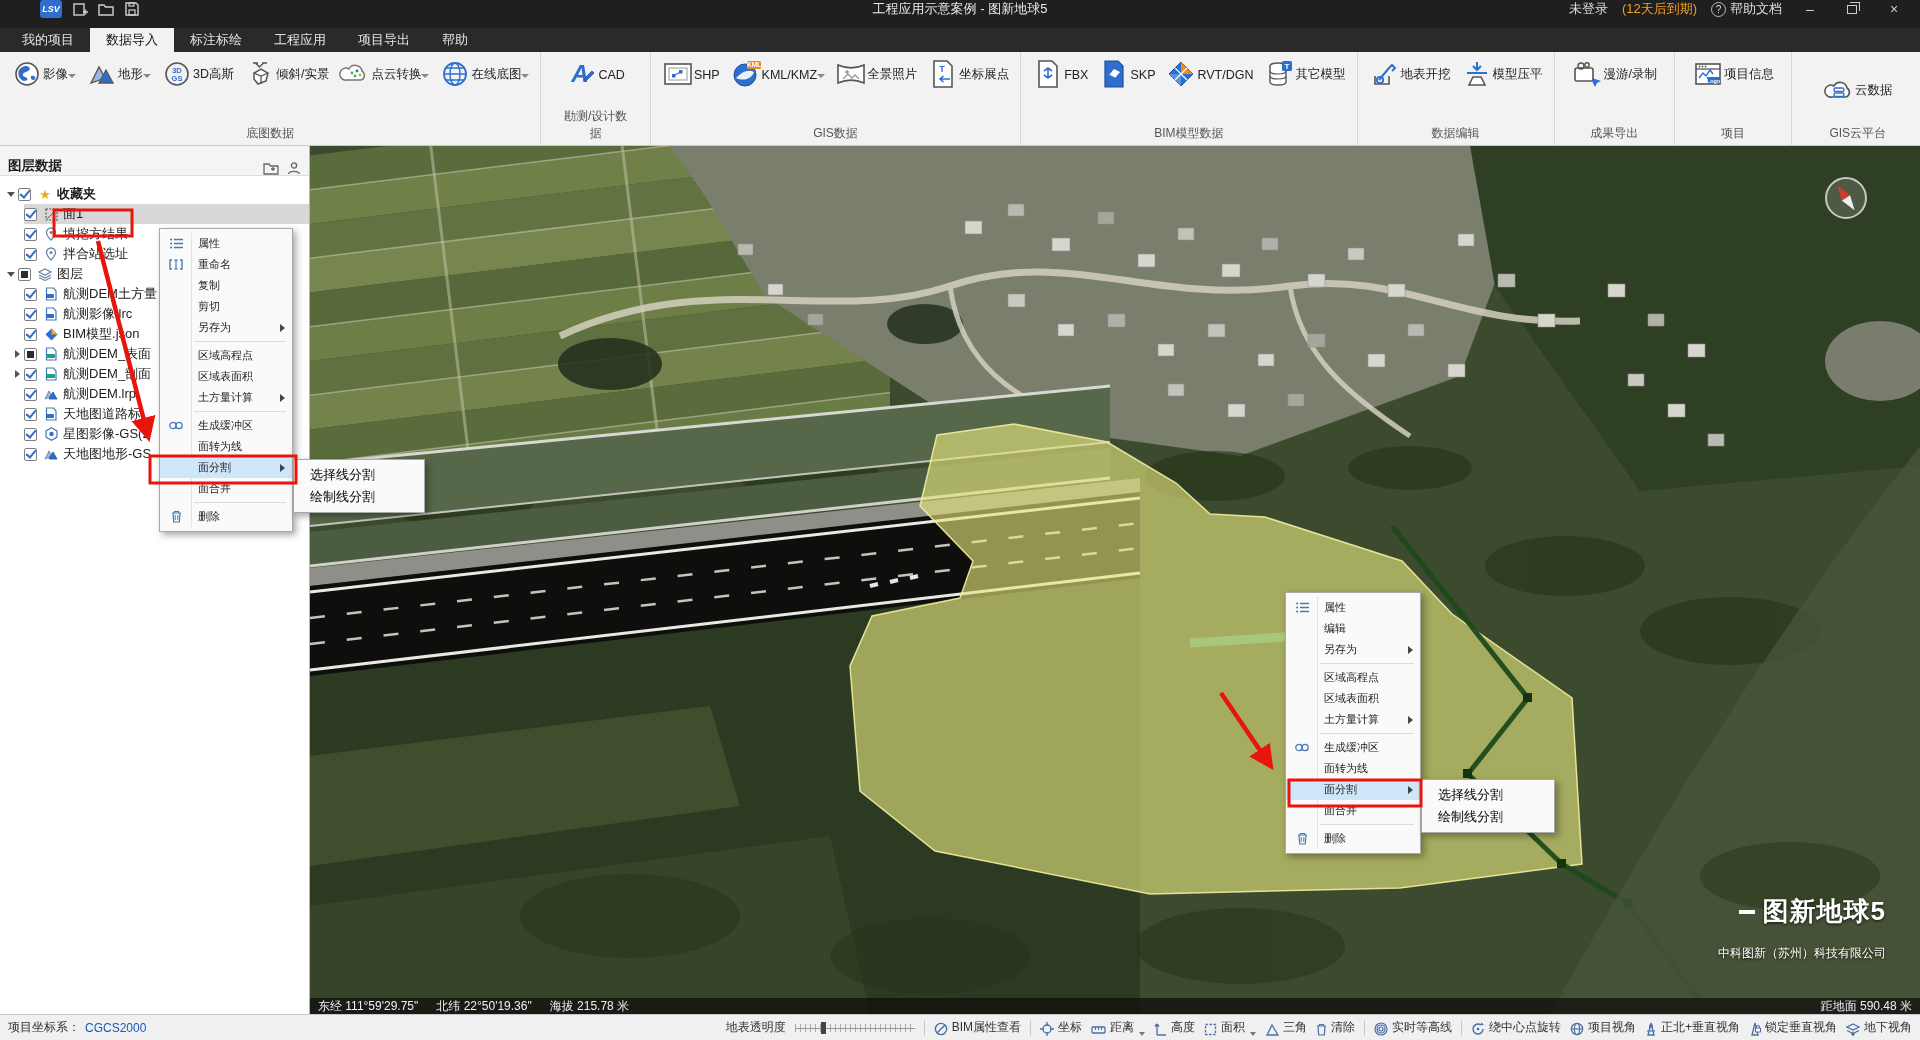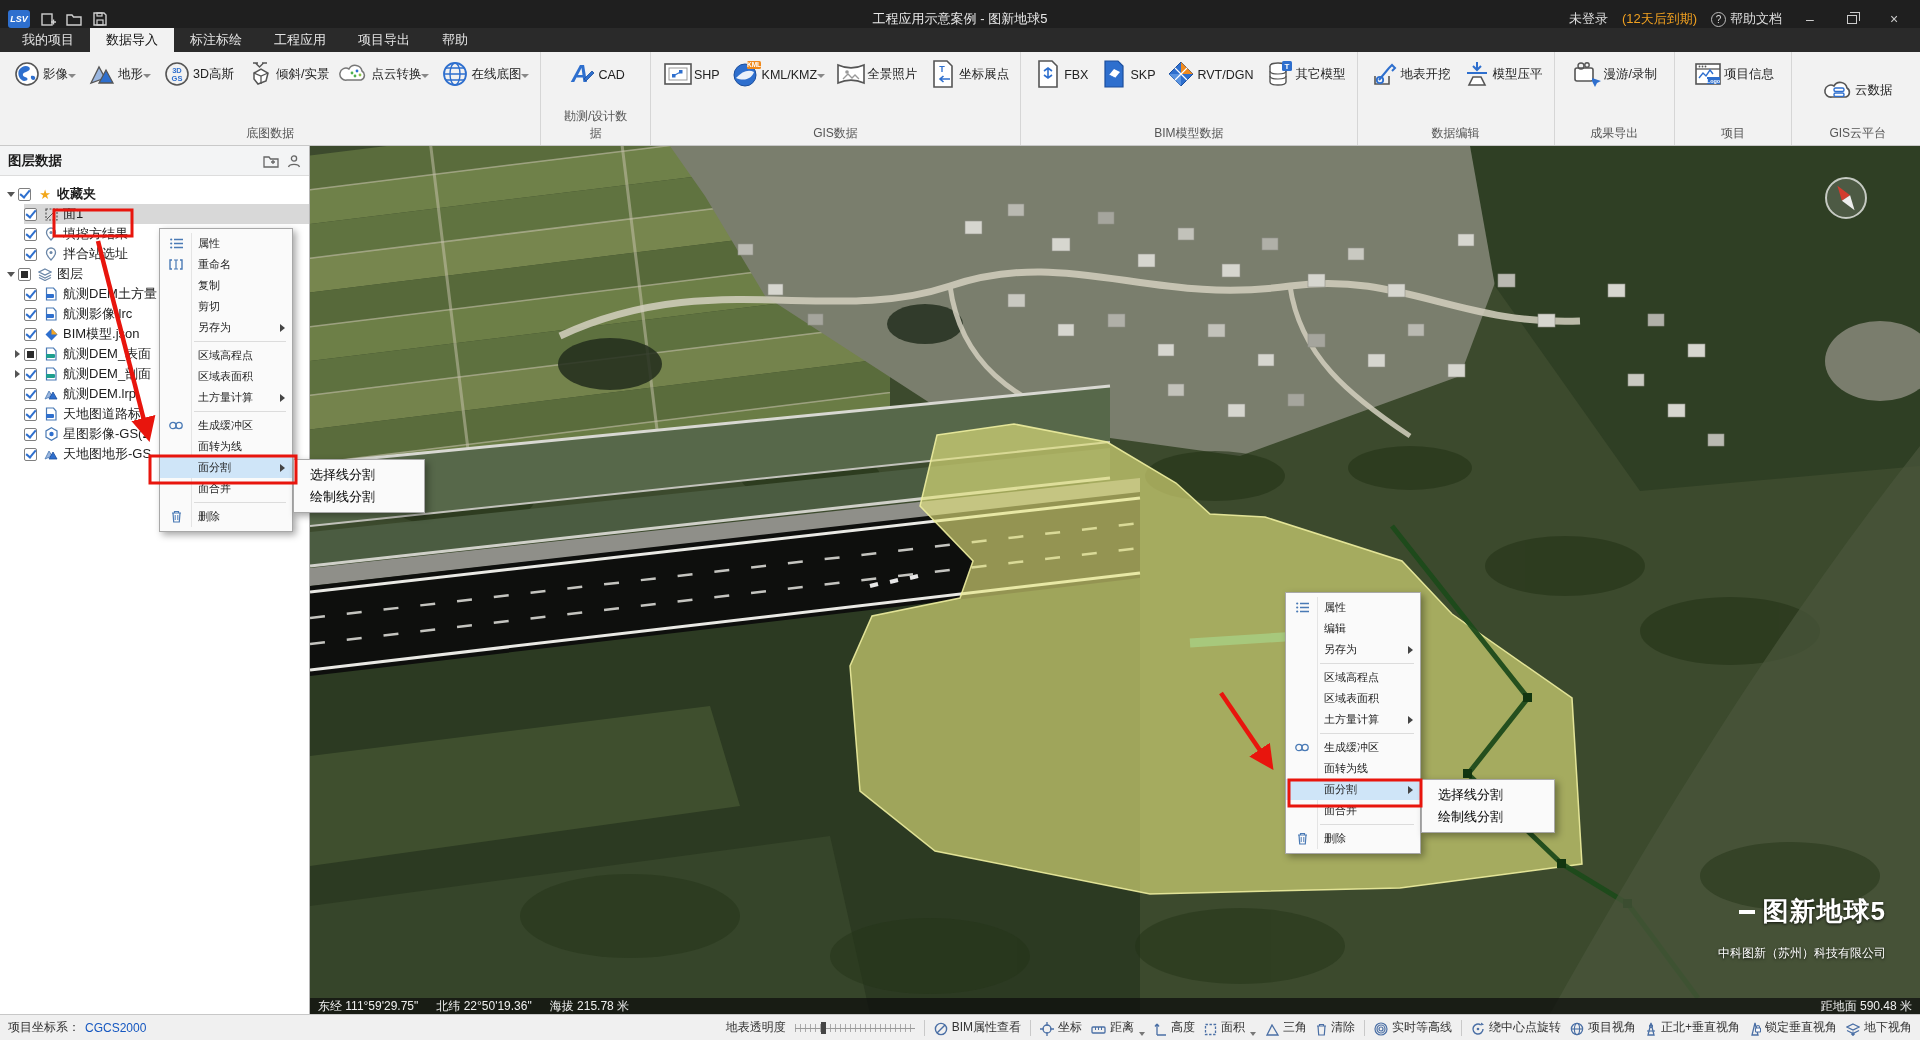--- a/index.html
+++ b/index.html
@@ -1,20 +1,20 @@
 <!DOCTYPE html>
 <html><head>
 <meta charset="utf-8">
 <style>
   * { margin:0; padding:0; box-sizing:border-box; }
   html,body { width:1920px; height:1040px; overflow:hidden; font-family:"Liberation Sans", sans-serif; background:#1c1c1c; }
   body { position:relative; }
 
   
-  #titlebar { height:28px; background:#1f1f1f; display:flex; align-items:flex-end; color:#ddd; font-size:13px; position:relative; }
+  #titlebar { height:28px; background:#1f1f1f; display:flex; align-items:flex-start; color:#ddd; font-size:13px; position:relative;padding-left:32px; }
   .tb-left { display:flex; align-items:center; gap:10px; padding-left:8px; }
   .app-logo { width:22px; height:18px; background:#2e6fce; border-radius:3px; color:#fff; font-size:9px; font-weight:bold; font-style:italic; display:flex; align-items:center; justify-content:center; }
   .tb-ic { width:16px; height:16px; display:flex; align-items:center; justify-content:center; }
   .tb-ic svg { display:block; }
   .tb-title { position:absolute; left:0; right:0; text-align:center; color:#e8e8e8; font-size:13px; pointer-events:none; }
   .tb-right { margin-left:auto; display:flex; align-items:center; gap:14px; padding-right:12px; z-index:2; }
   .license { color:#f0a020; }
   .helpq { display:inline-flex; width:15px; height:15px; border:1px solid #bbb; border-radius:50%; align-items:center; justify-content:center; font-size:10px; margin-right:4px; }
   .winbtn { width:28px; text-align:center; color:#ccc; font-size:14px; }
   .restore-glyph { display:inline-block; width:10px; height:9px; border:1px solid #ccc; position:relative; }
@@ -34,21 +34,21 @@
   .ritem .ric { width:32px; height:32px; display:flex; align-items:center; justify-content:center; }
   .ritem .rlabel { font-size:12.5px; margin-top:1px; white-space:nowrap; }
   .chev { width:0; height:0; border-left:4px solid transparent; border-right:4px solid transparent; border-top:4px solid #888; margin-top:3px; }
   .chev-space { height:7px; }
 
   
   #main { position:absolute; top:146px; left:0; right:0; bottom:26px; display:flex; }
 
   
   #layer-panel { width:310px; background:#fff; border-right:1px solid #b5b5b5; display:flex; flex-direction:column; }
-  .lp-header { height:30px; background:#f3f4f5; border-bottom:1px solid #ddd; display:flex; align-items:center; padding:0 8px; }
+  .lp-header { height:30px; background:#f3f4f5; border-bottom:1px solid #ddd; display:flex; align-items:flex-end; padding:0 8px; }
   .lp-title { font-weight:bold; font-size:13.5px; color:#1c1c1c; }
   .lp-hicons { margin-left:auto; display:flex; gap:8px; }
   .lp-hicons svg { display:block; }
   #tree { padding-top:8px; overflow:hidden; }
   .trow { height:20px; display:flex; align-items:center; font-size:13px; color:#1c1c1c; white-space:nowrap; }
   .trow.sel { background:#d8d8d8; }
   .trow.bold .tlabel { font-weight:bold; }
   .exp { width:14px; flex:none; display:flex; justify-content:center; align-items:center; }
   .tri-down { width:0; height:0; border-left:4px solid transparent; border-right:4px solid transparent; border-top:5px solid #555; }
   .tri-right { width:0; height:0; border-top:4px solid transparent; border-bottom:4px solid transparent; border-left:5px solid #555; }

